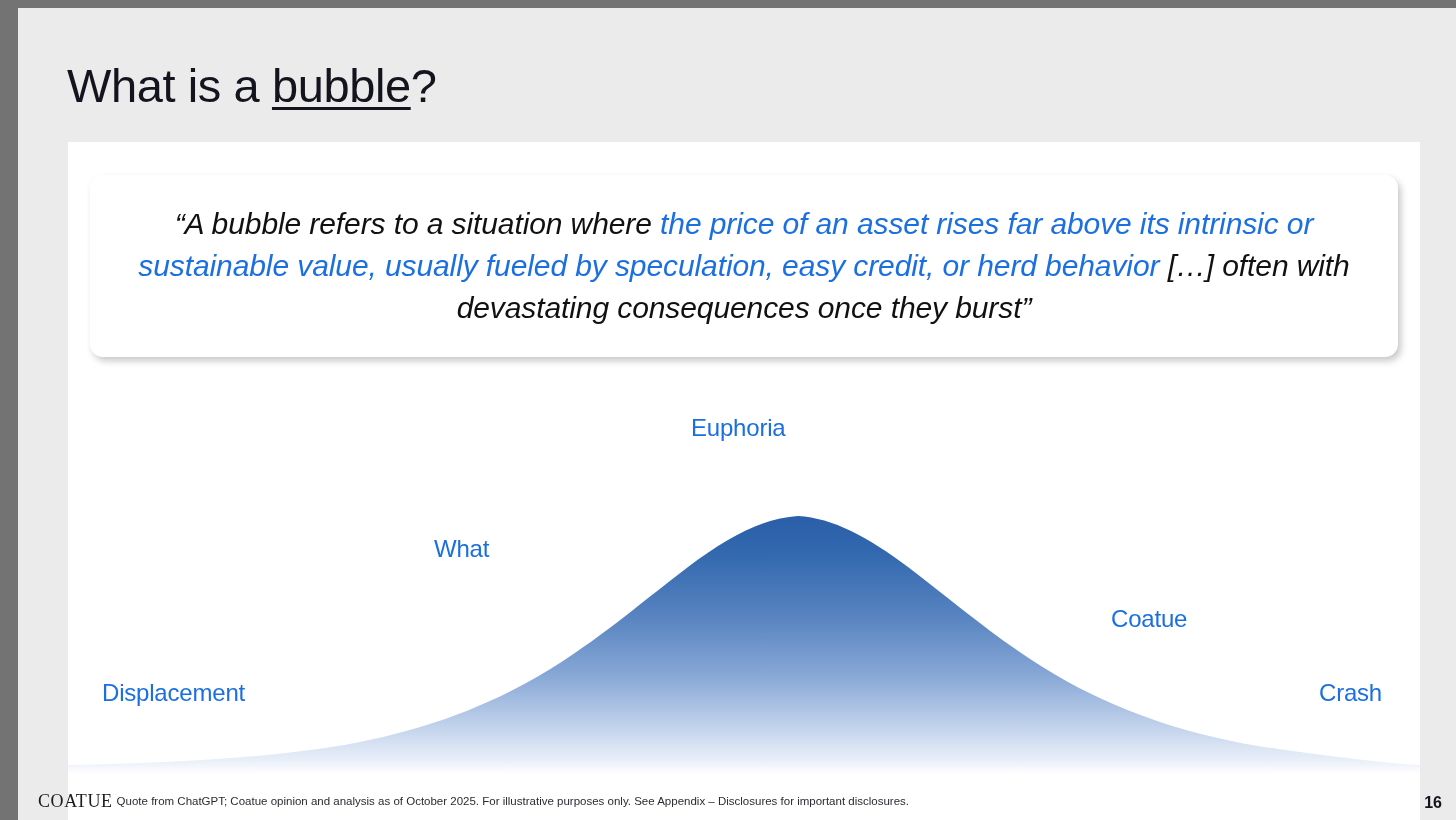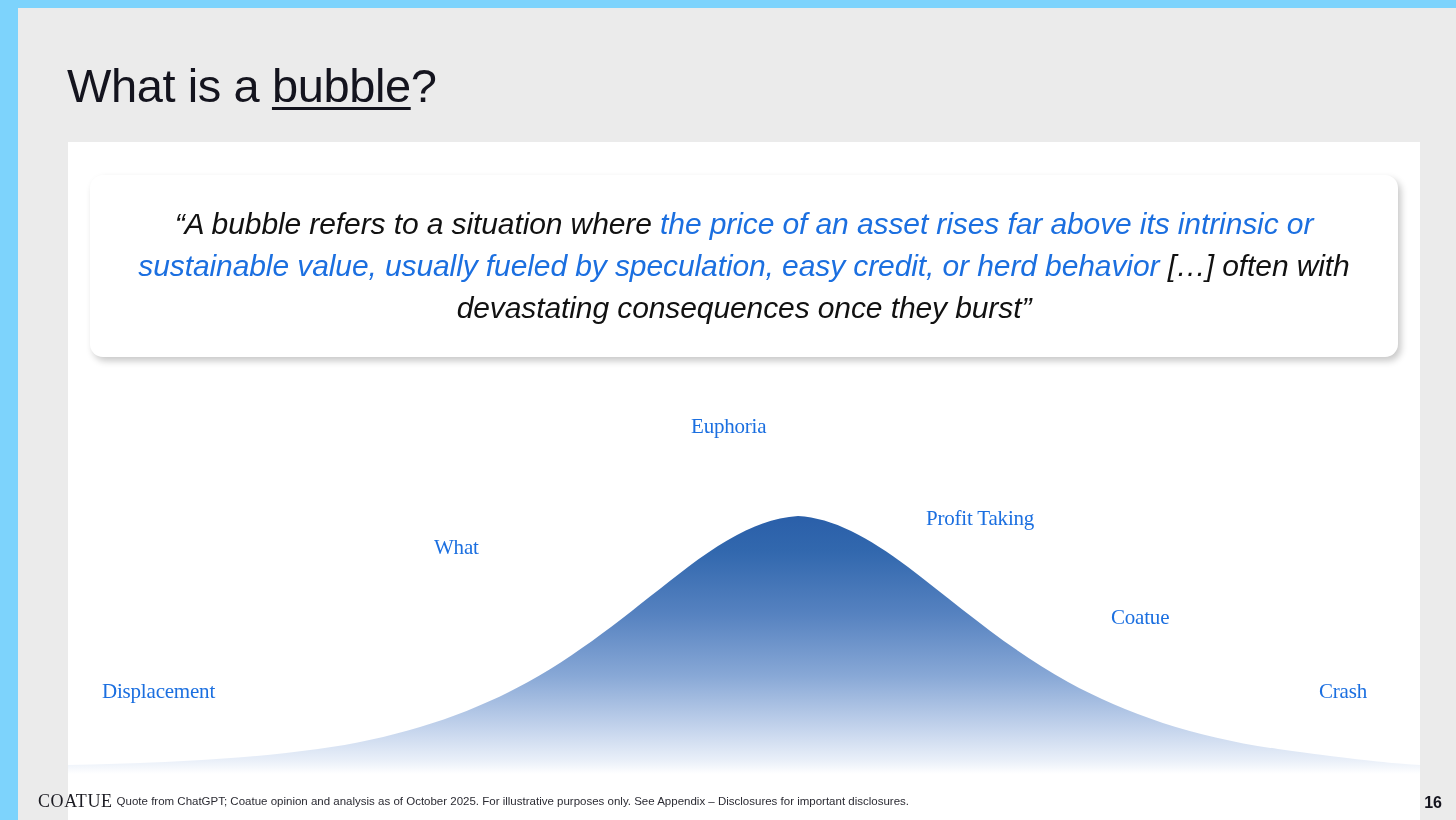--- a/index.html
+++ b/index.html
@@ -12,21 +12,21 @@
     height: 820px;
     overflow: hidden;
     font-family: "Liberation Sans", sans-serif;
   }
 
   
   .viewport {
     position: relative;
     width: 1456px;
     height: 820px;
-    background: #7dd3fc;
+    background: #737373;
   }
 
   
   .slide {
     position: absolute;
     left: 18px;
     top: 8px;
     width: 1438px;
     height: 812px;
     background: #ebebeb;
@@ -98,25 +98,24 @@
   .curve-area svg {
     display: block;
     width: 100%;
     height: 100%;
   }
 
   
   .stage-label {
     position: absolute;
     color: #1b6fe0;
-    font-size: 21px;
+    font-size: 24px;
     font-weight: 400;
     white-space: nowrap;
     letter-spacing: -0.2px;
-    font-family: Liberation Serif, serif;
   }
   .lbl-displacement { left: 34px;   top: 537px; text-align: right; }
   .lbl-boom         { left: 366px;  top: 393px; }
   .lbl-euphoria     { left: 623px;  top: 272px; }
   .lbl-profit       { left: 858px;  top: 364px; }
   .lbl-panic        { left: 1043px; top: 463px; }
   .lbl-crash        { left: 1251px; top: 537px; }
 
   
   .footer {
@@ -190,21 +189,20 @@
                    C 890,228 940,272 1000,305
                    C 1060,338 1130,361 1210,372
                    C 1290,383 1320,386 1352,388
                    L 1352,397 L 0,397 Z"></path>
         </svg>
       </div>
 
       <div class="stage-label lbl-displacement">Displacement</div>
       <div class="stage-label lbl-boom">What</div>
       <div class="stage-label lbl-euphoria">Euphoria</div>
-      <div class="stage-label lbl-profit">Profit Taking</div>
       <div class="stage-label lbl-panic">Coatue</div>
       <div class="stage-label lbl-crash">Crash</div>
     </div>
 
     <div class="footer">
       <div class="footer-brand">COATUE</div>
       <div class="footer-note">Quote from ChatGPT; Coatue opinion and analysis as of October 2025.  For illustrative purposes only.  See Appendix – Disclosures for important disclosures.</div>
     </div>
     <div class="page-number">16</div>
 

